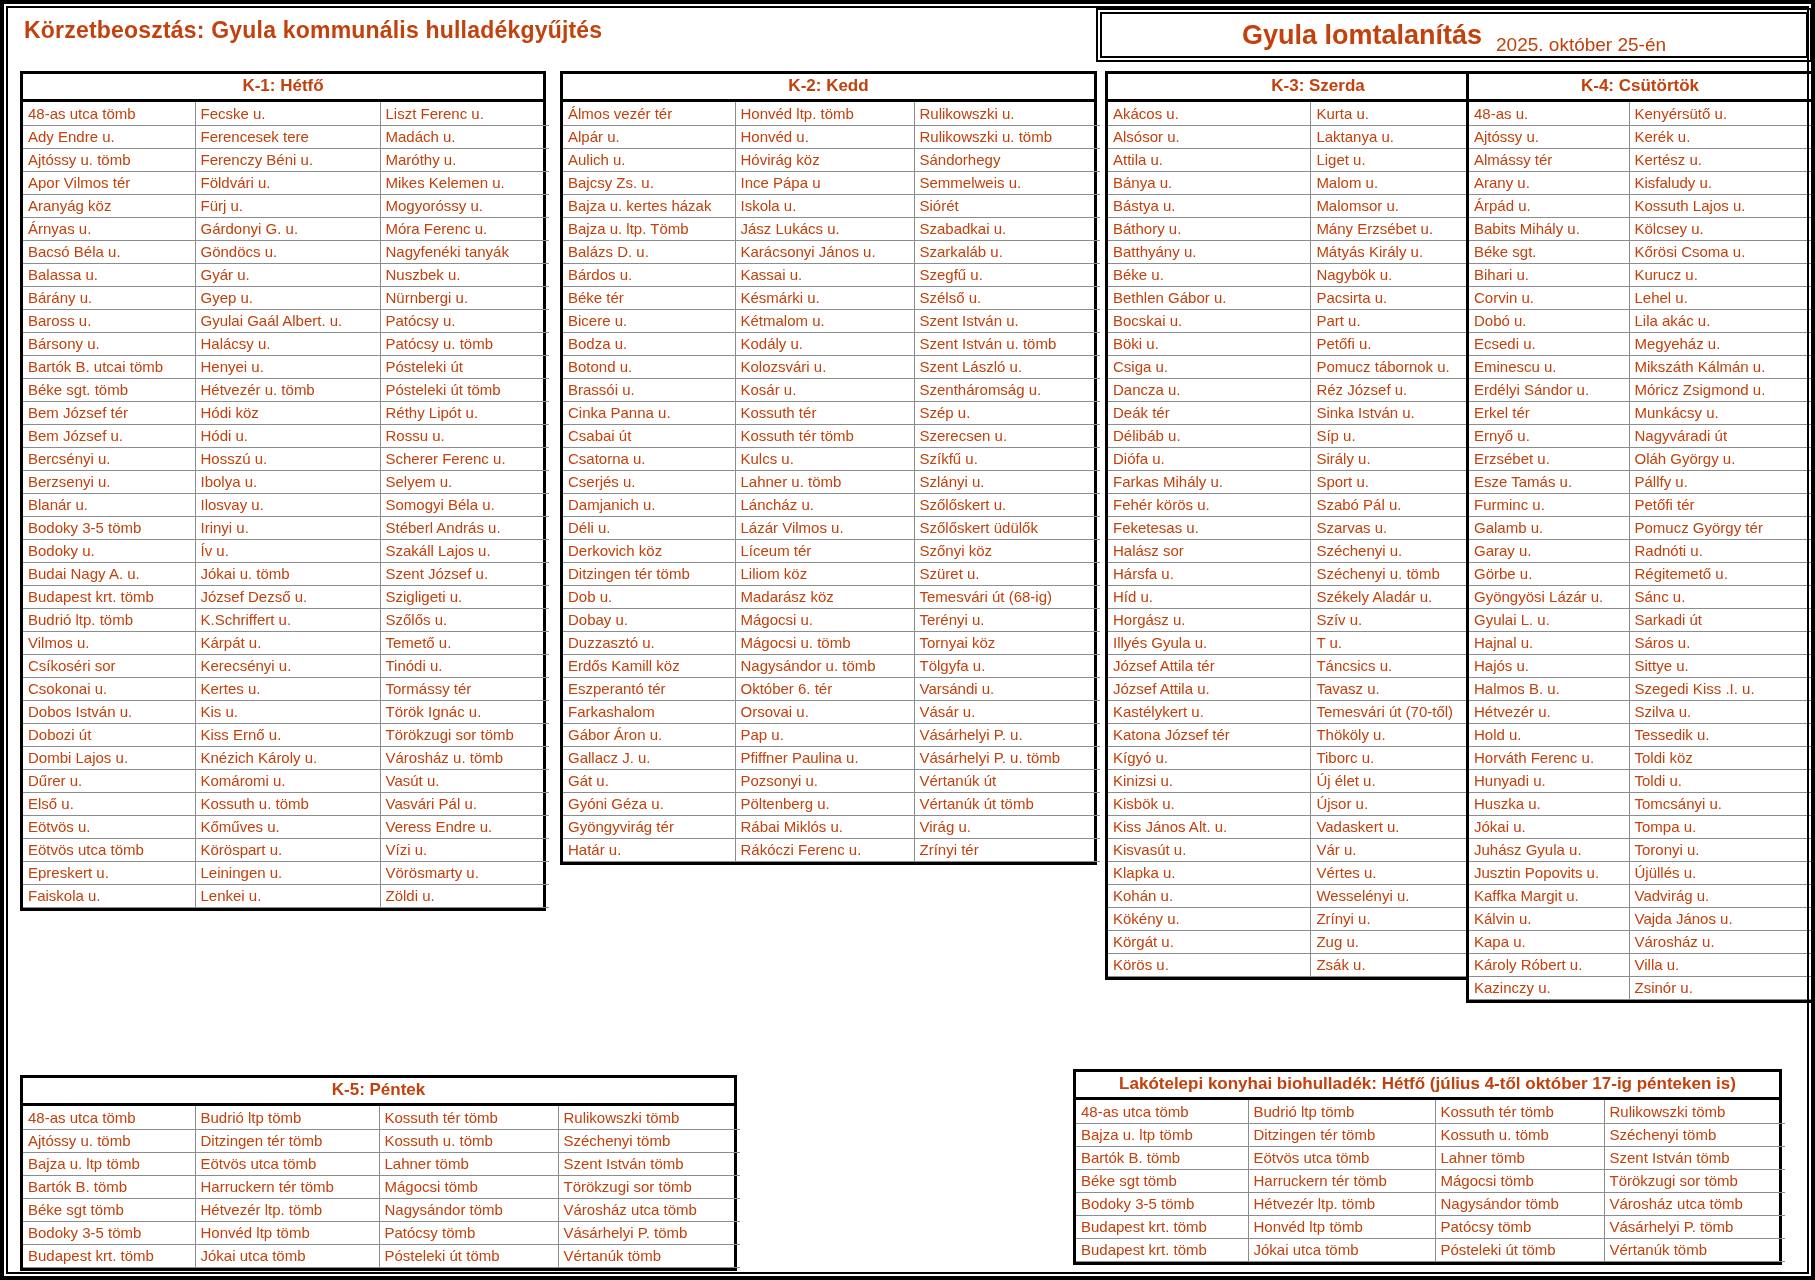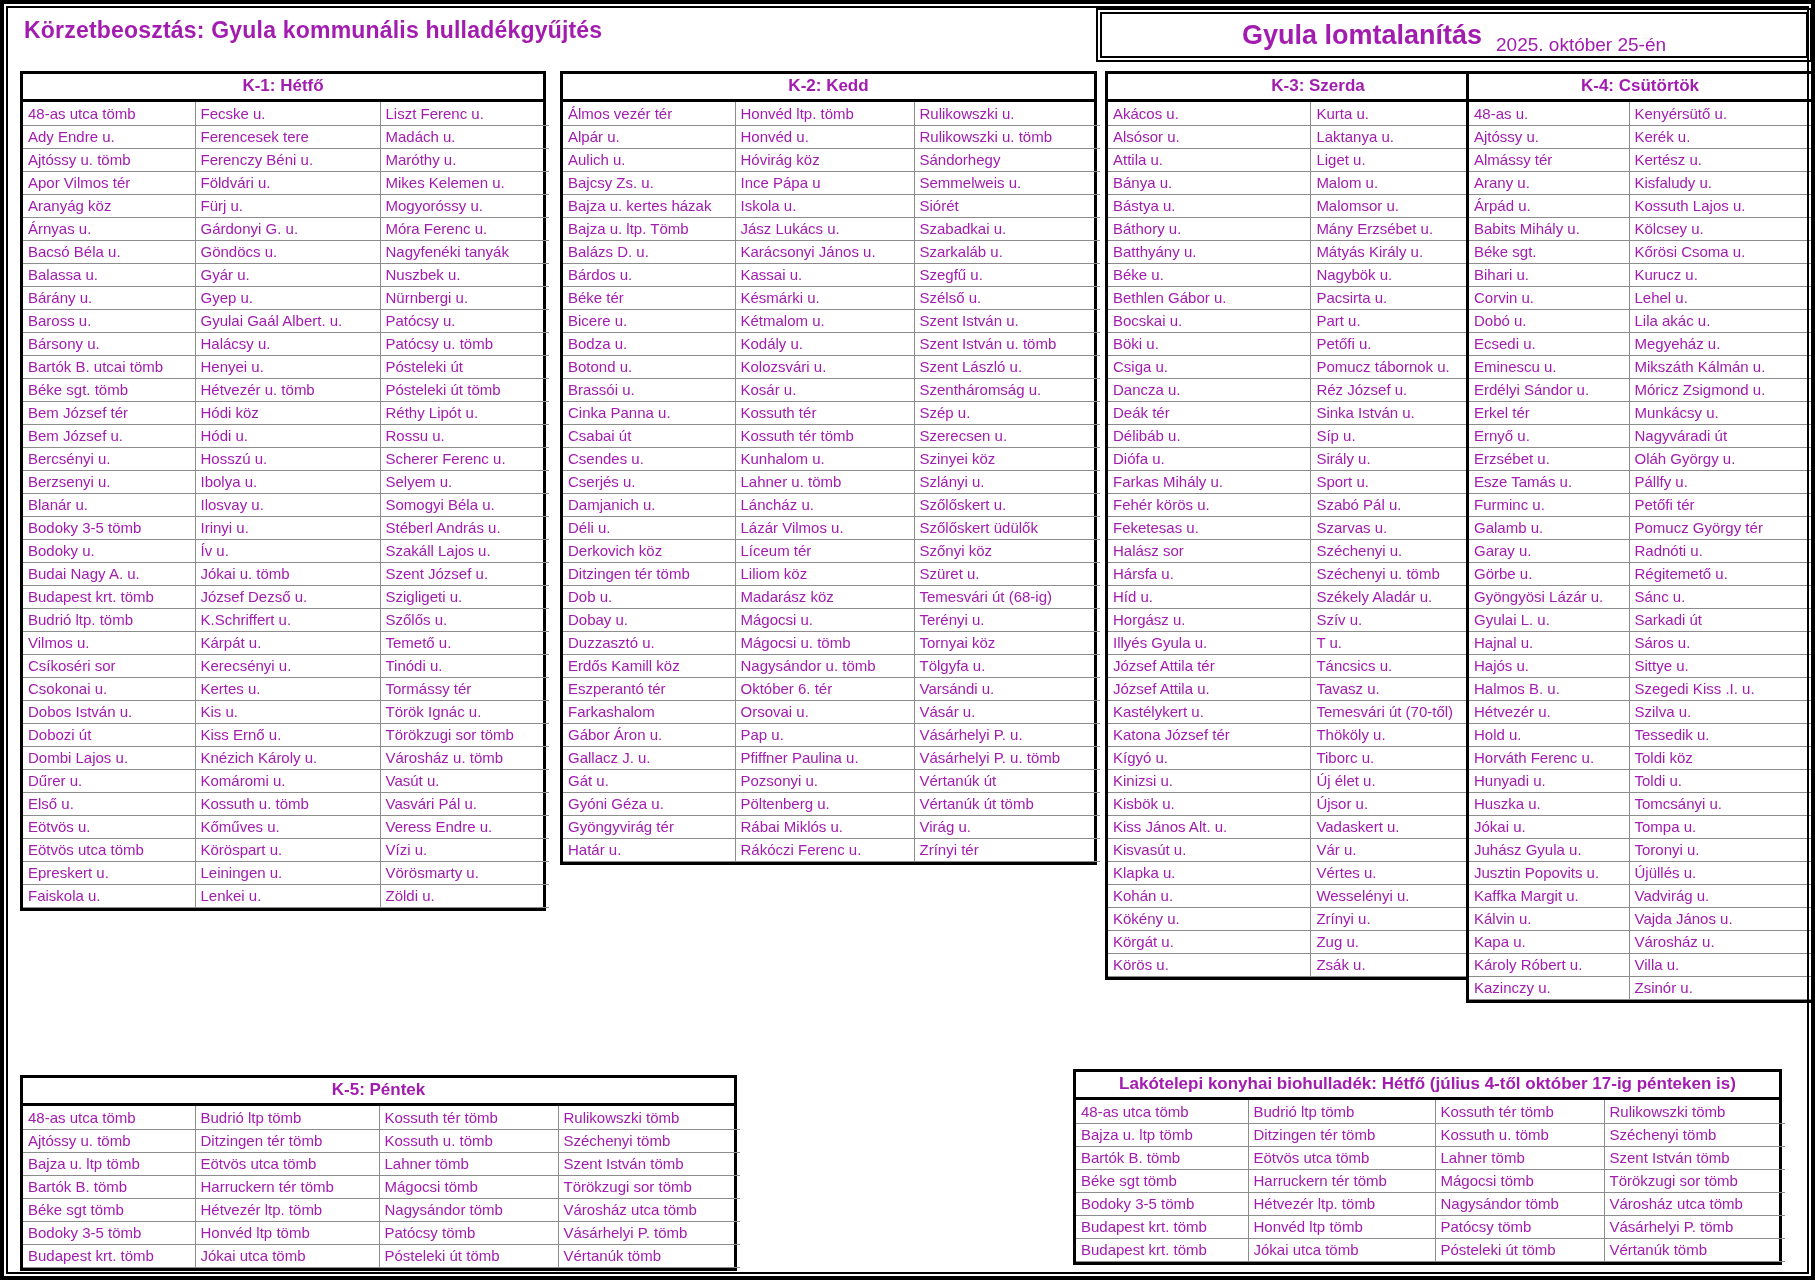--- a/index.html
+++ b/index.html
@@ -1,18 +1,18 @@
 <!DOCTYPE html>
 <html><head>
 <meta charset="utf-8">
 <style>
   html,body { margin:0; padding:0; background:#e8e8e8; }
   .page {
     position:relative; width:1815px; height:1280px; background:#ffffff;
-    font-family:"Liberation Sans", sans-serif; color:#a21caf;
+    font-family:"Liberation Sans", sans-serif; color:#c2410c;
     box-sizing:border-box; border:4px solid #000; overflow:hidden;
   }
   .page::after { content:""; position:absolute; inset:2px; border:2px solid #000; pointer-events:none; }
   .title-left {
     position:absolute; left:20px; top:13px;
     font-size:23px; font-weight:bold; letter-spacing:0.2px; white-space:nowrap;
   }
   .hdr-box { position:absolute; left:1092px; top:4px; width:716px; height:54px; border:2px solid #000; box-sizing:border-box; }
   .hdr-box-inner {
     position:absolute; inset:2px; border:2px solid #000;
@@ -315,23 +315,23 @@
             <td>Cinka Panna u.</td>
             <td>Kossuth tér</td>
             <td>Szép u.</td>
           </tr>
           <tr>
             <td>Csabai út</td>
             <td>Kossuth tér tömb</td>
             <td>Szerecsen u.</td>
           </tr>
           <tr>
-            <td>Csendes u.</td>
-            <td>Kunhalom u.</td>
-            <td>Szinyei köz</td>
+            <td>Csatorna u.</td>
+            <td>Kulcs u.</td>
+            <td>Szíkfű u.</td>
           </tr>
           <tr>
             <td>Cserjés u.</td>
             <td>Lahner u. tömb</td>
             <td>Szlányi u.</td>
           </tr>
           <tr>
             <td>Damjanich u.</td>
             <td>Láncház u.</td>
             <td>Szőlőskert u.</td>

